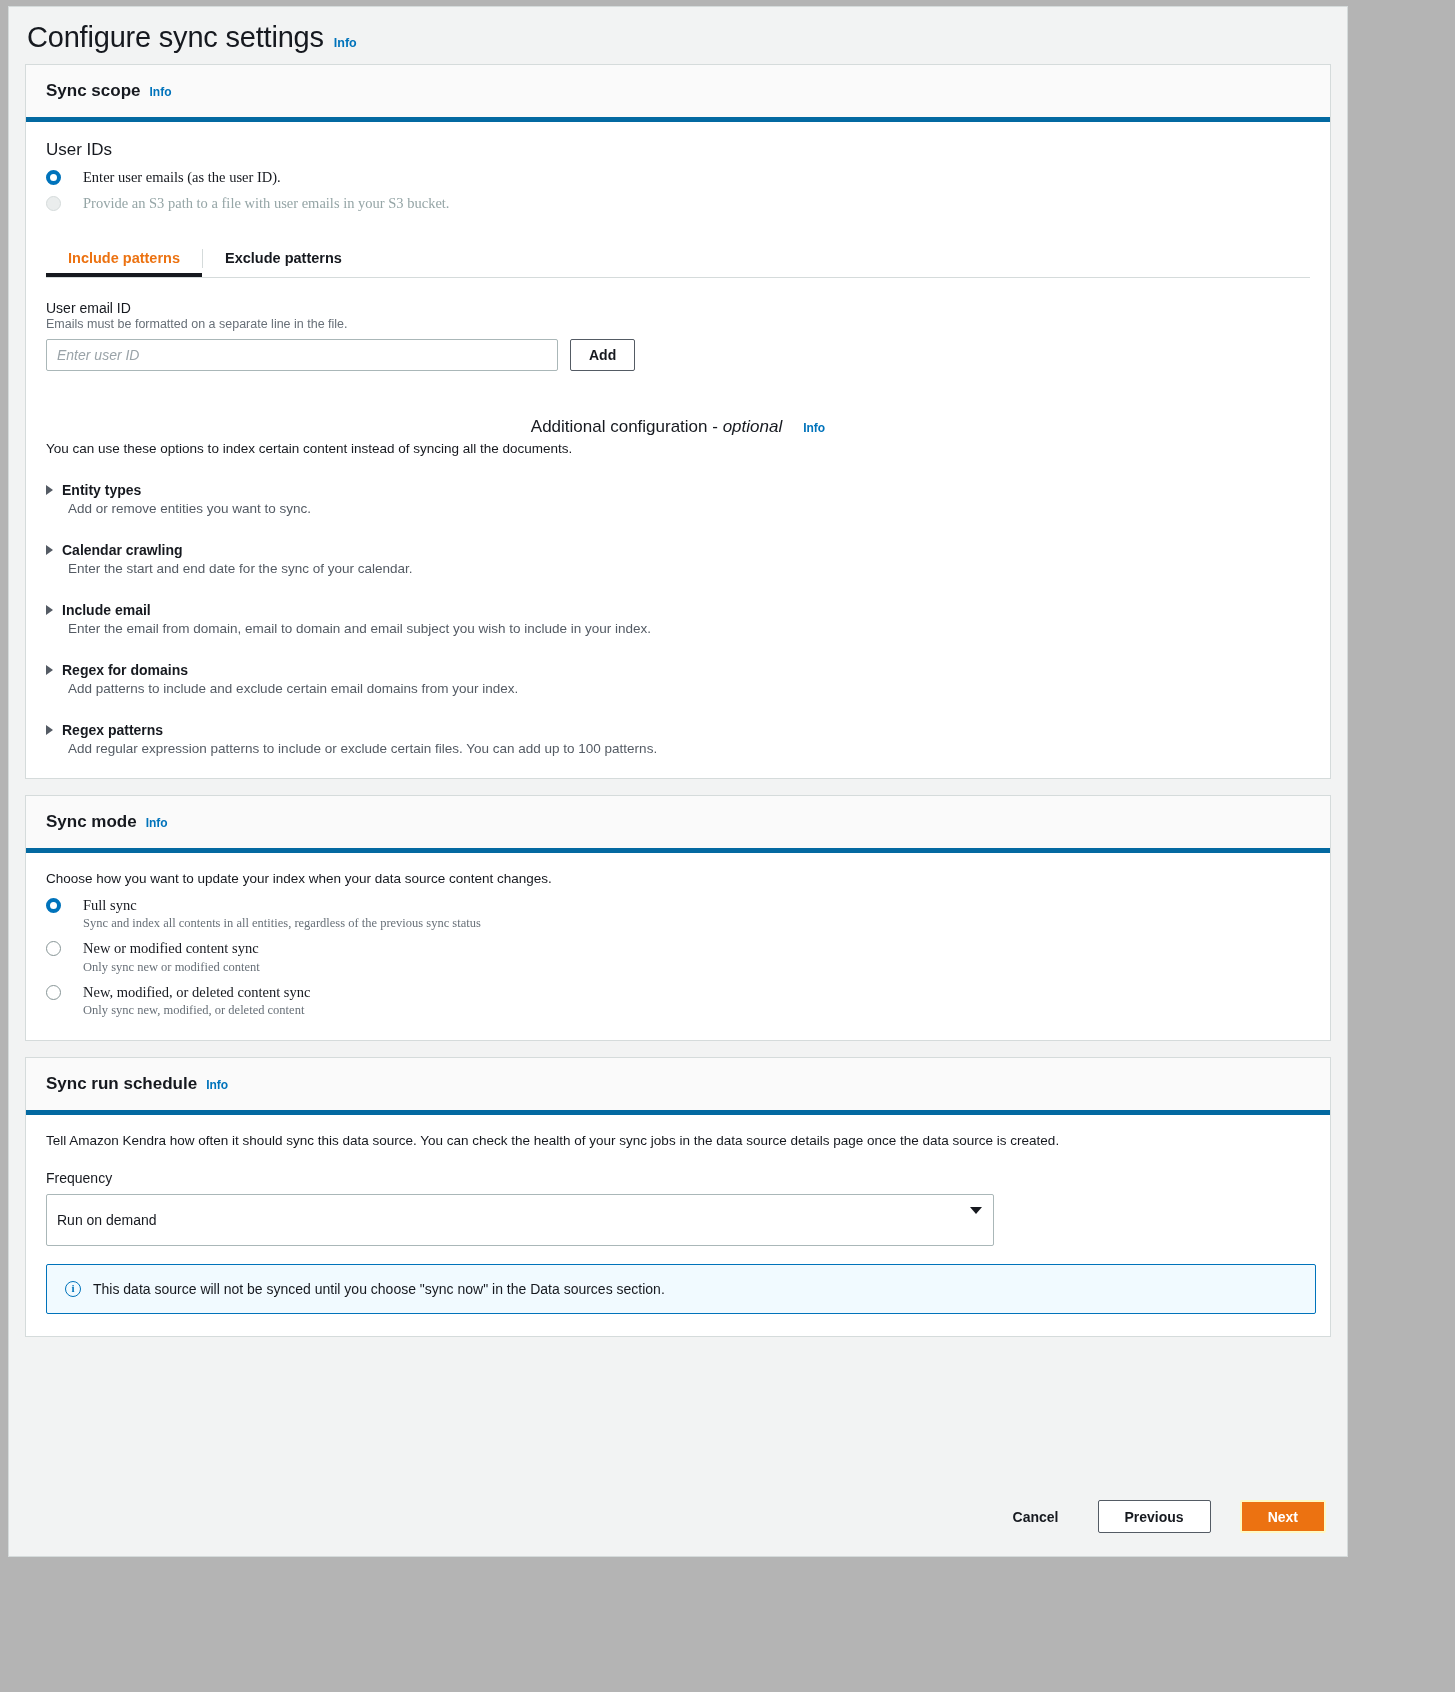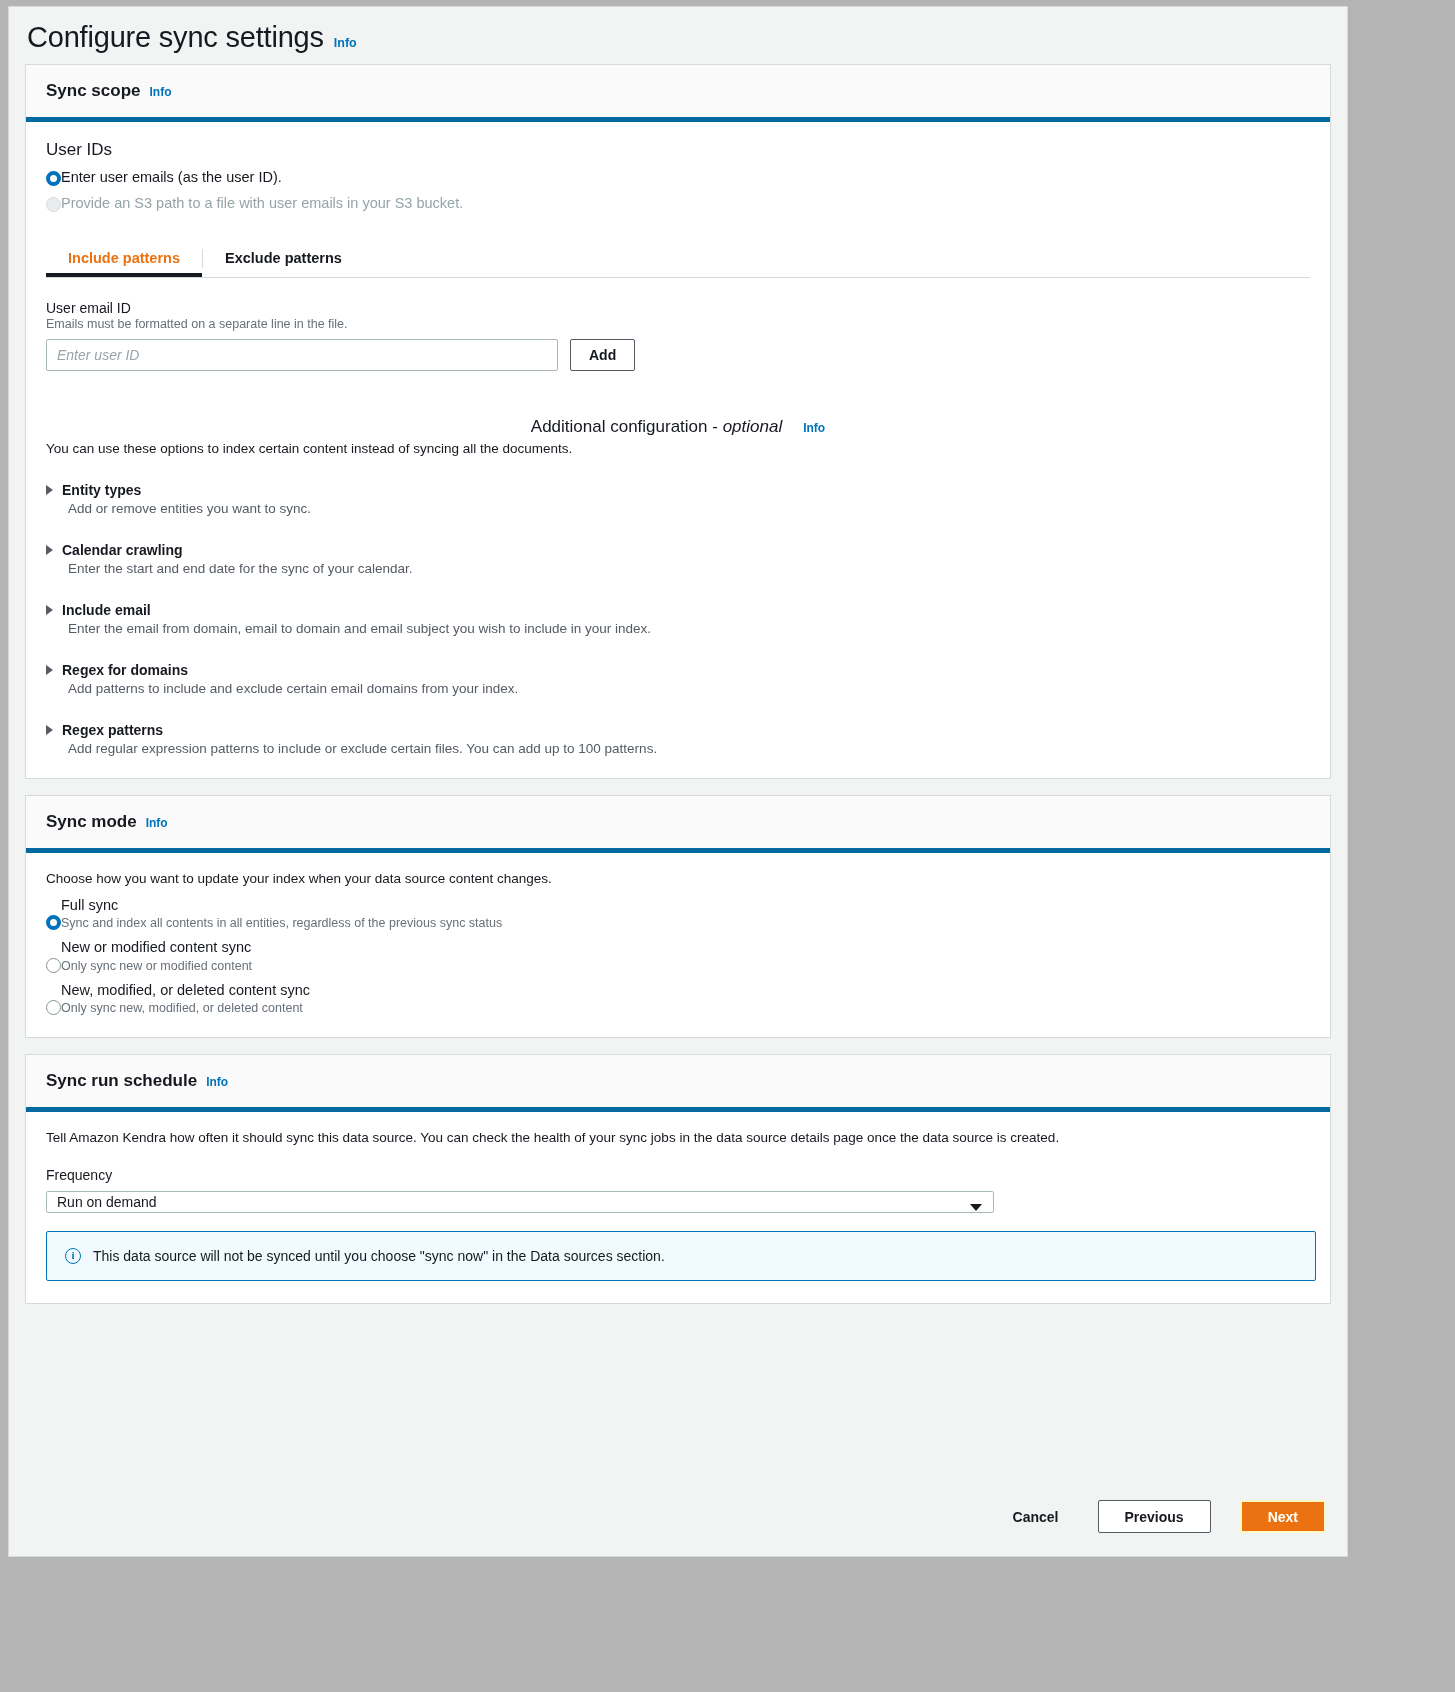--- a/index.html
+++ b/index.html
@@ -40,21 +40,21 @@
     border-bottom:5px solid #0369a1;
     padding:16px 20px;
     display:flex; align-items:baseline; gap:9px;
   }
   .card-header h2 { margin:0; font-size:17px; font-weight:700; color:#16191f; }
   .card-body { padding:18px 20px 22px 20px; }
 
   .sub-head { font-size:17px; font-weight:400; color:#16191f; margin:0 0 4px 0; }
   .desc { color:#16191f; font-size:13.5px; margin:0 0 10px 0; }
 
-  .radio-row { display:flex; align-items:flex-end; gap:0; margin:8px 0 0 0; }
+  .radio-row { display:flex; align-items:flex-start; gap:22px; margin:8px 0 0 0;font-family:Liberation Serif, serif; }
   .radio {
     width:15px; height:15px; border-radius:50%;
     border:1.5px solid #879596; background:#fff;
     flex:0 0 auto; margin-top:2px; position:relative;
   }
   .radio.checked { border:4.5px solid #0073bb; background:#fff; }
   .radio.disabled { border:1.5px solid #d5dbdb; background:#eaeded; }
   .radio-label { font-size:14.5px; color:#16191f; line-height:1.25; }
   .radio-label.disabled { color:#95a5a6; }
   .radio-sub { font-size:12.5px; color:#687078; margin-top:2px; }
@@ -91,21 +91,21 @@
   .exp-head { display:flex; align-items:center; gap:9px; cursor:pointer; }
   .caret {
     width:0; height:0; border-left:7px solid #545b64;
     border-top:5px solid transparent; border-bottom:5px solid transparent;
   }
   .exp-title { font-size:14px; font-weight:700; color:#16191f; }
   .exp-desc { font-size:13.5px; color:#545b64; margin:3px 0 0 22px; }
 
   .select-wrap { position:relative; width:948px; margin-top:8px; }
   .select {
-    width:100%; height:22px; border:1px solid #aab7b8; border-radius:2px;
+    width:100%; height:52px; border:1px solid #aab7b8; border-radius:2px;
     background:#fff; padding:0 34px 0 10px; font-size:14px; color:#16191f;
     display:flex; align-items:center; cursor:pointer;
   }
   .select-caret {
     position:absolute; right:12px; top:13px;
     width:0; height:0; border-top:7px solid #16191f;
     border-left:6px solid transparent; border-right:6px solid transparent;
   }
 
   .alert {

